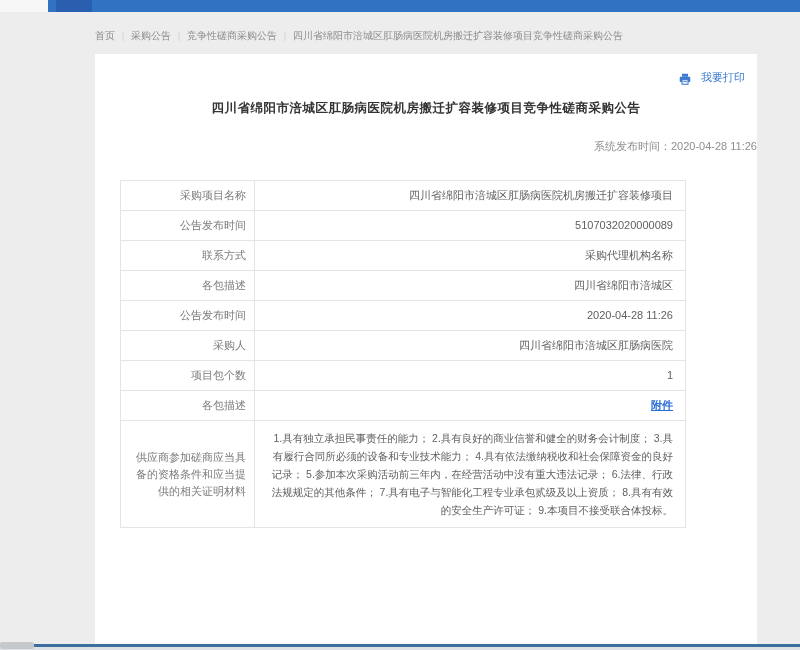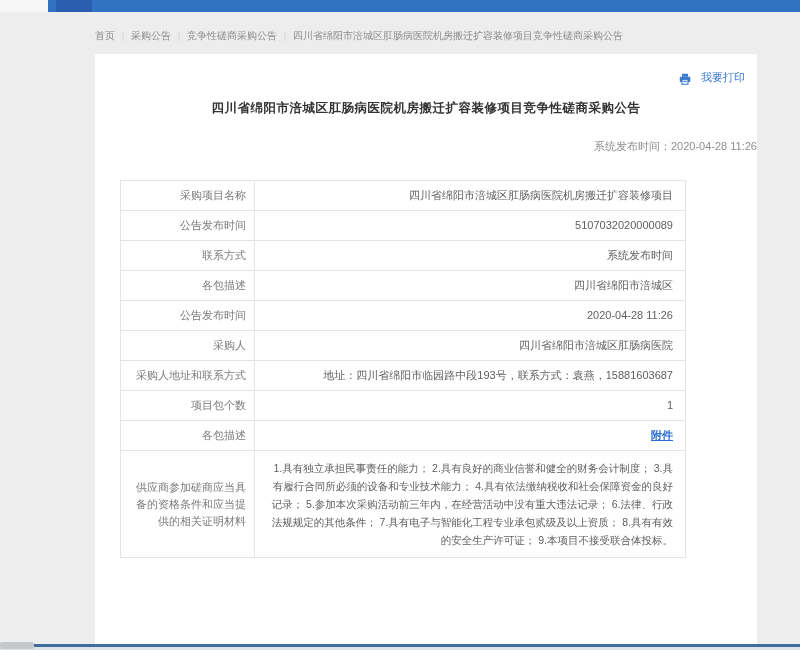--- a/index.html
+++ b/index.html
@@ -107,37 +107,33 @@
         <tr>
           <td class="cell-label">采购项目名称</td>
           <td class="cell-value">四川省绵阳市涪城区肛肠病医院机房搬迁扩容装修项目</td>
         </tr>
         <tr>
           <td class="cell-label">公告发布时间</td>
           <td class="cell-value">5107032020000089</td>
         </tr>
         <tr>
           <td class="cell-label">联系方式</td>
-          <td class="cell-value">系统发布时间</td>
+          <td class="cell-value">采购代理机构名称</td>
         </tr>
         <tr>
           <td class="cell-label">各包描述</td>
           <td class="cell-value">四川省绵阳市涪城区</td>
         </tr>
         <tr>
           <td class="cell-label">公告发布时间</td>
           <td class="cell-value">2020-04-28 11:26</td>
         </tr>
         <tr>
           <td class="cell-label">采购人</td>
           <td class="cell-value">四川省绵阳市涪城区肛肠病医院</td>
-        </tr>
-        <tr>
-          <td class="cell-label">采购人地址和联系方式</td>
-          <td class="cell-value">地址：四川省绵阳市临园路中段193号，联系方式：袁燕，15881603687</td>
         </tr>
         <tr>
           <td class="cell-label">项目包个数</td>
           <td class="cell-value">1</td>
         </tr>
         <tr>
           <td class="cell-label">各包描述</td>
           <td class="cell-value"><a class="attachment">附件</a></td>
         </tr>
         <tr>

